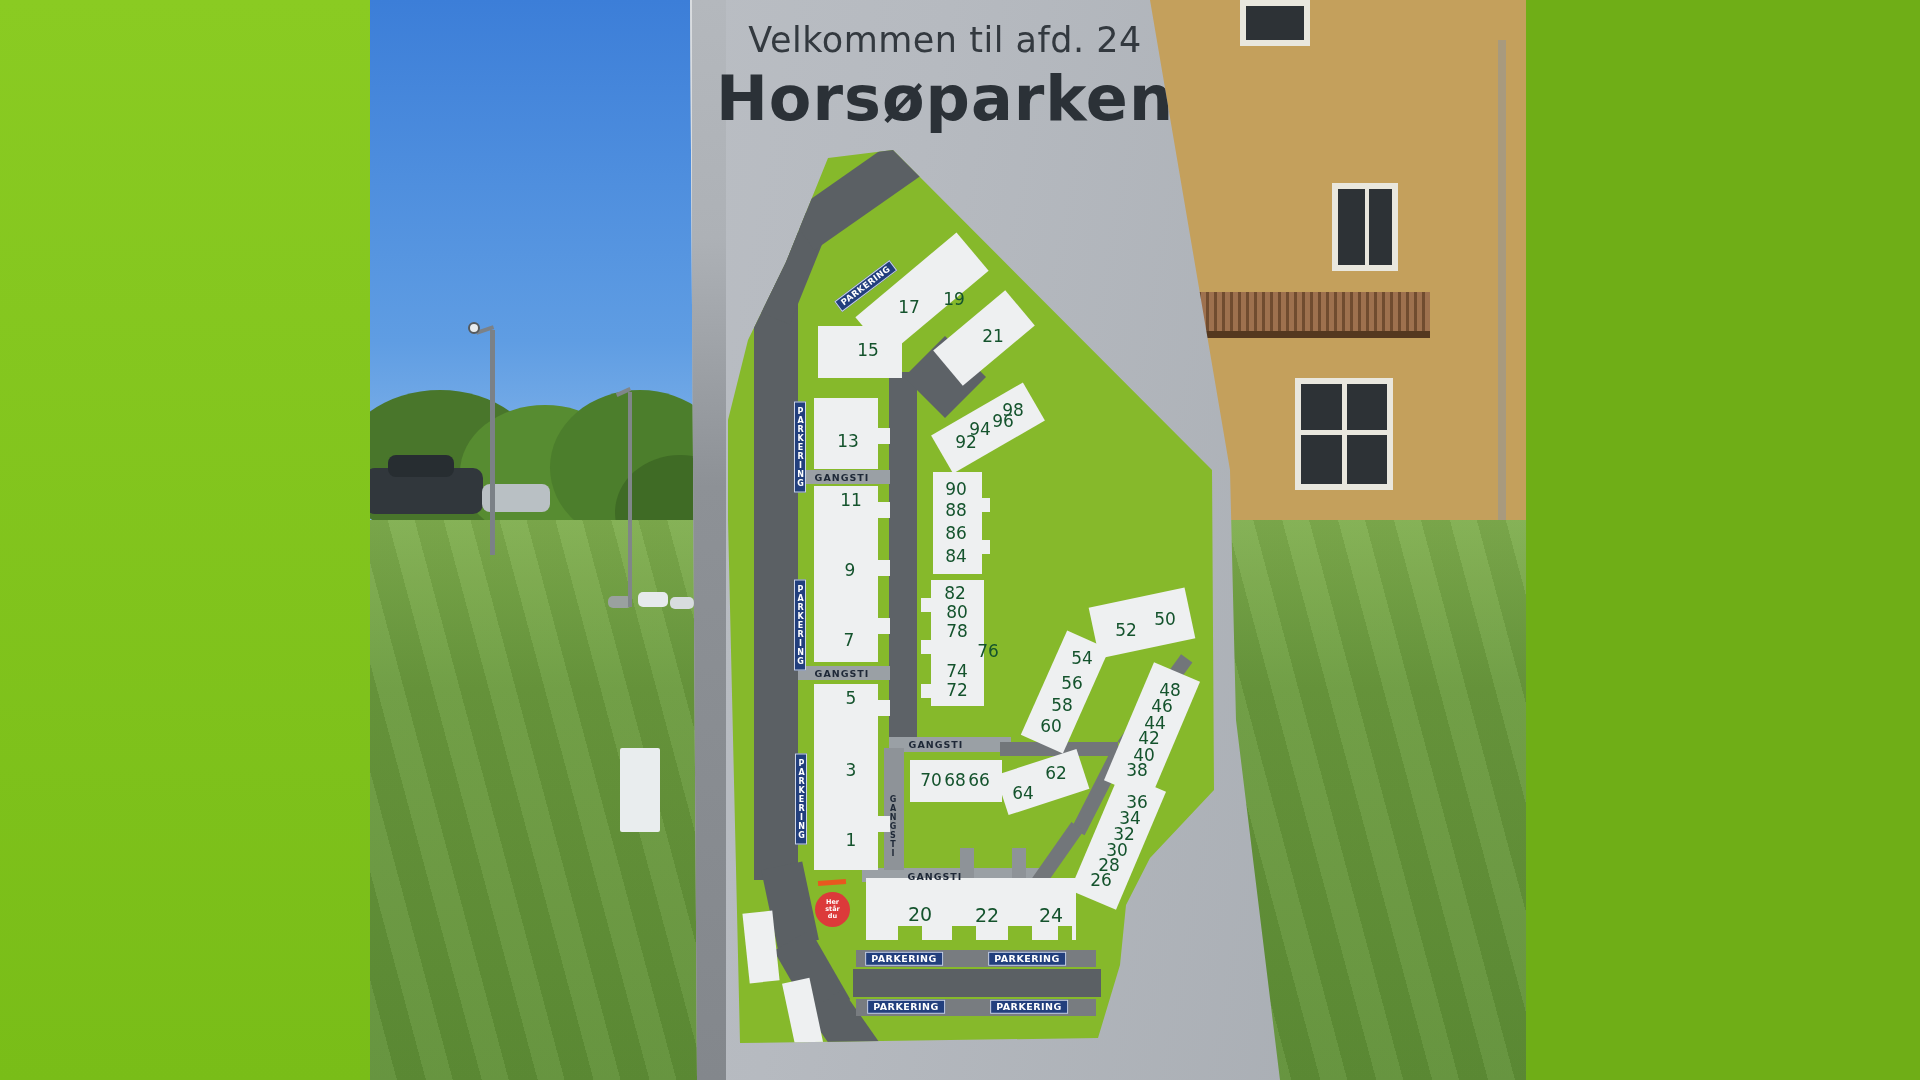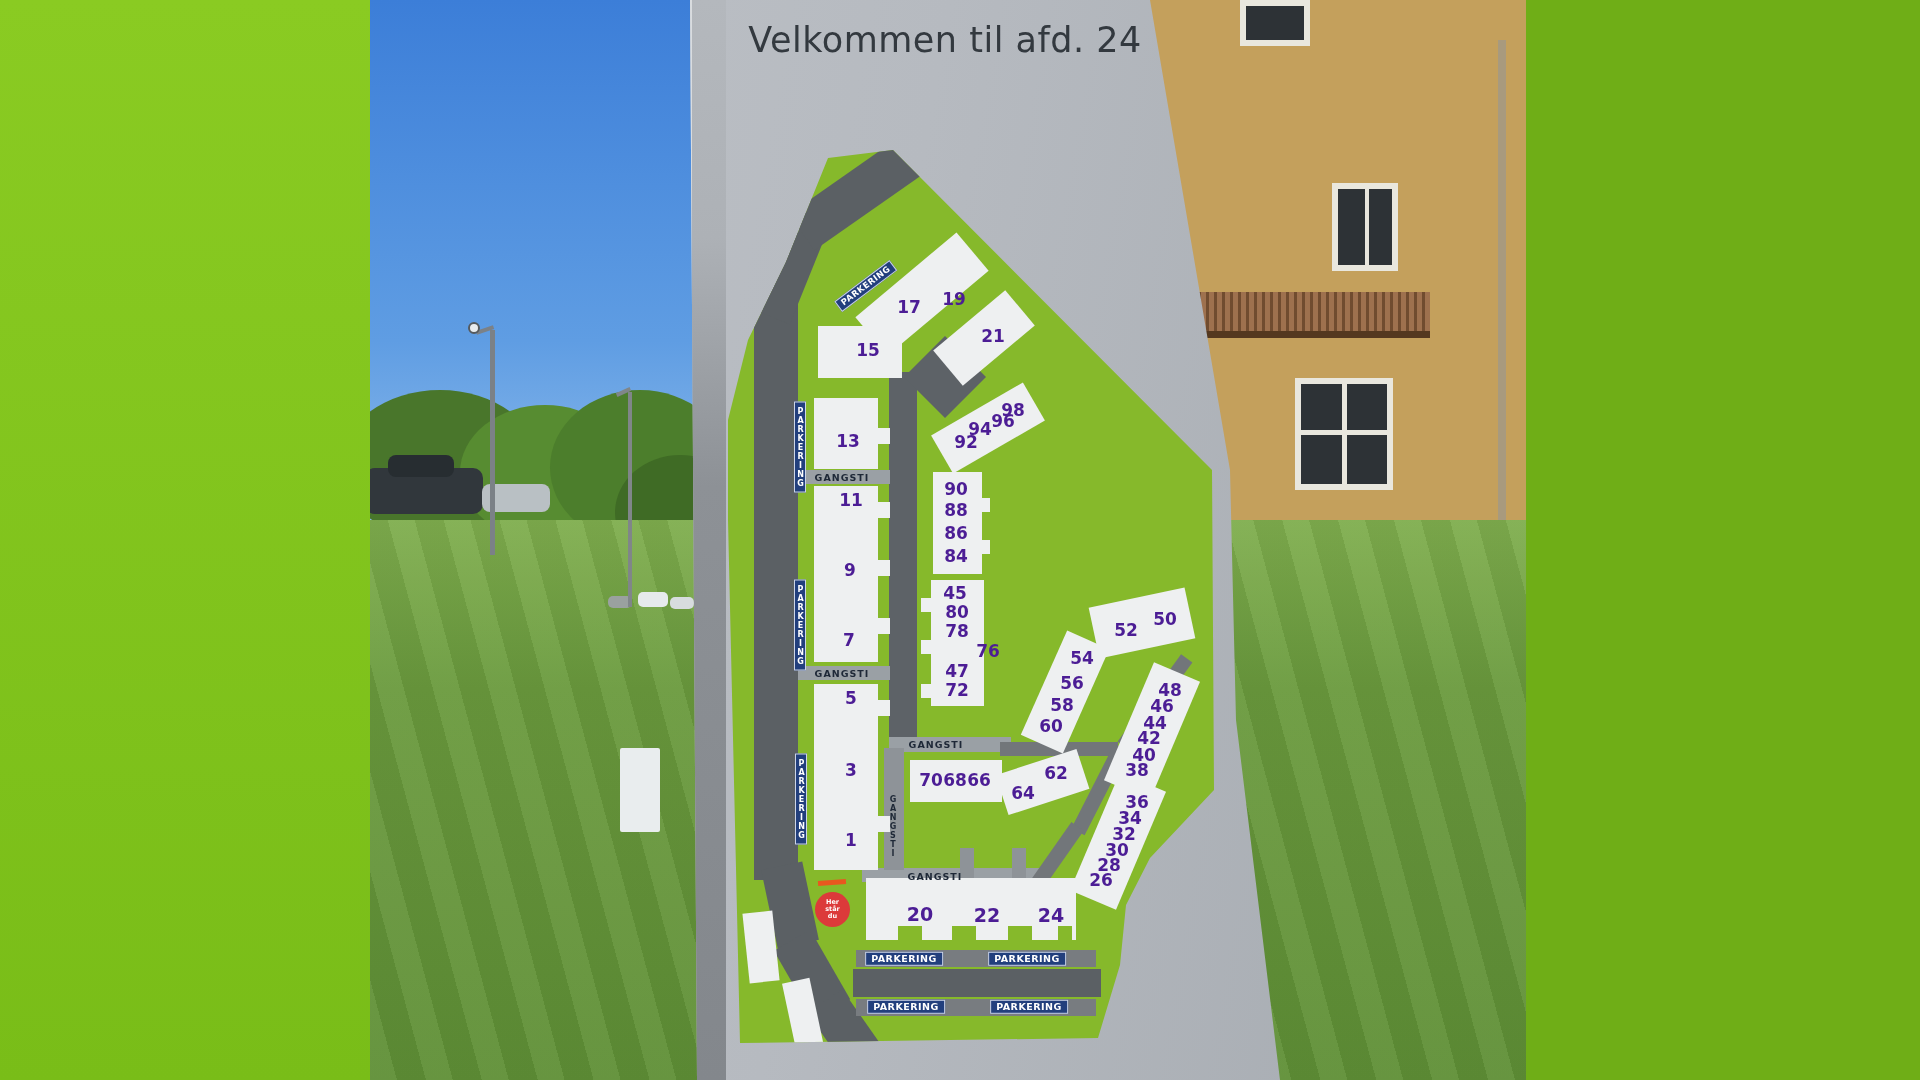--- a/index.html
+++ b/index.html
@@ -35,21 +35,21 @@
   .title1{left:690px;top:20px;width:510px;text-align:center;font-size:35px;color:#33393f;letter-spacing:.5px;}
   .title2{left:690px;top:62px;width:510px;text-align:center;font-size:62px;font-weight:600;color:#2b3137;letter-spacing:1px;}
   
   #map{position:absolute;left:0;top:0;width:1920px;height:1080px;
        clip-path:polygon(828px 158px,893px 150px,1212px 470px,1214px 790px,1150px 858px,1126px 905px,1120px 965px,1098px 1038px,740px 1043px,728px 520px,728px 420px,748px 340px,786px 262px);
        background:#86b92b;}
   .road{position:absolute;background:#5b6064;}
   .path{position:absolute;background:#9aa0a5;}
   .bld{position:absolute;background:#eef0f1;}
   .ngr{position:absolute;background:#86b92b;}
-  .u{position:absolute;transform:translate(-50%,-50%);font-weight:bold;font-size:17px;color:#4c1d95;white-space:nowrap;}
+  .u{position:absolute;transform:translate(-50%,-50%);font-weight:normal;font-size:17px;color:#14532d;white-space:nowrap;}
   .u2{font-size:19px;}
   .pk{position:absolute;transform:translate(-50%,-50%);background:#223f7d;color:#fff;font-weight:bold;
       font-size:9.5px;letter-spacing:.5px;padding:1px 5px;border:1px solid #ccd4e6;white-space:nowrap;line-height:1.1;}
   .pkv{writing-mode:vertical-rl;text-orientation:upright;font-size:8px;letter-spacing:0;padding:4px 1px;line-height:1;}
   .pkr{transform:translate(-50%,-50%) rotate(-37deg);font-size:8.5px;padding:1px 4px;}
   .gs{position:absolute;transform:translate(-50%,-50%);font-size:9.5px;font-weight:bold;color:#1e2837;letter-spacing:1px;white-space:nowrap;}
   .gsv{writing-mode:vertical-rl;text-orientation:upright;letter-spacing:0;}
   .marker{left:815px;top:892px;width:35px;height:35px;border-radius:50%;background:#dc3a3a;
           display:flex;flex-direction:column;align-items:center;justify-content:center;
           font-size:6.5px;font-weight:bold;color:#fff;line-height:1.08;text-align:center;z-index:5;}
@@ -95,20 +95,21 @@
     <div class="abs" style="left:98px;top:322px;width:12px;height:12px;border-radius:50%;background:#e8ecef;border:2px solid #555a5e;box-sizing:border-box;"></div>
     <div class="abs" style="left:258px;top:392px;width:4px;height:215px;background:#808689;"></div>
     <div class="abs" style="left:246px;top:390px;width:15px;height:4px;background:#808689;transform:rotate(-24deg);"></div>
 
     <div class="abs" style="left:250px;top:748px;width:40px;height:84px;background:#e9edee;border-radius:2px;"></div>
   </div>
 
   <div id="sign">
     <div class="abs signedge"></div>
     <div class="abs title1">Velkommen til afd. 24</div>
+    <div class="abs title2">Horsøparken</div>
 
     <div id="map">
 
       
       <div class="road" style="left:754px;top:212px;width:44px;height:668px;"></div>
       <div class="road" style="left:768px;top:210px;width:44px;height:110px;transform:rotate(22deg);"></div>
       <div class="road" style="left:833px;top:130px;width:44px;height:130px;transform:rotate(55deg);"></div>
       <div class="road" style="left:769px;top:865px;width:42px;height:80px;transform:rotate(-12deg);"></div>
       <div class="road" style="left:791px;top:935px;width:42px;height:80px;transform:rotate(-30deg);"></div>
       <div class="road" style="left:824px;top:995px;width:42px;height:70px;transform:rotate(-35deg);"></div>
@@ -207,25 +208,25 @@
       <span class="u" style="left:1082px;top:658px;">54</span>
       <span class="u" style="left:1072px;top:683px;">56</span>
       <span class="u" style="left:1062px;top:705px;">58</span>
       <span class="u" style="left:1051px;top:726px;">60</span>
       <span class="u" style="left:1056px;top:773px;">62</span>
       <span class="u" style="left:1023px;top:793px;">64</span>
       <span class="u" style="left:979px;top:780px;">66</span>
       <span class="u" style="left:955px;top:780px;">68</span>
       <span class="u" style="left:931px;top:780px;">70</span>
       <span class="u" style="left:957px;top:690px;">72</span>
-      <span class="u" style="left:957px;top:671px;">47</span>
+      <span class="u" style="left:957px;top:671px;">74</span>
       <span class="u" style="left:956px;top:651px;margin-left:32px;">76</span>
       <span class="u" style="left:957px;top:631px;">78</span>
       <span class="u" style="left:957px;top:612px;">80</span>
-      <span class="u" style="left:955px;top:593px;">45</span>
+      <span class="u" style="left:955px;top:593px;">82</span>
       <span class="u" style="left:956px;top:556px;text-align:center;">84</span>
       <span class="u" style="left:956px;top:533px;">86</span>
       <span class="u" style="left:956px;top:510px;">88</span>
       <span class="u" style="left:956px;top:489px;">90</span>
       <span class="u" style="left:966px;top:442px;">92</span>
       <span class="u" style="left:980px;top:429px;">94</span>
       <span class="u" style="left:1003px;top:421px;">96</span>
       <span class="u" style="left:1013px;top:410px;">98</span>
 
       

